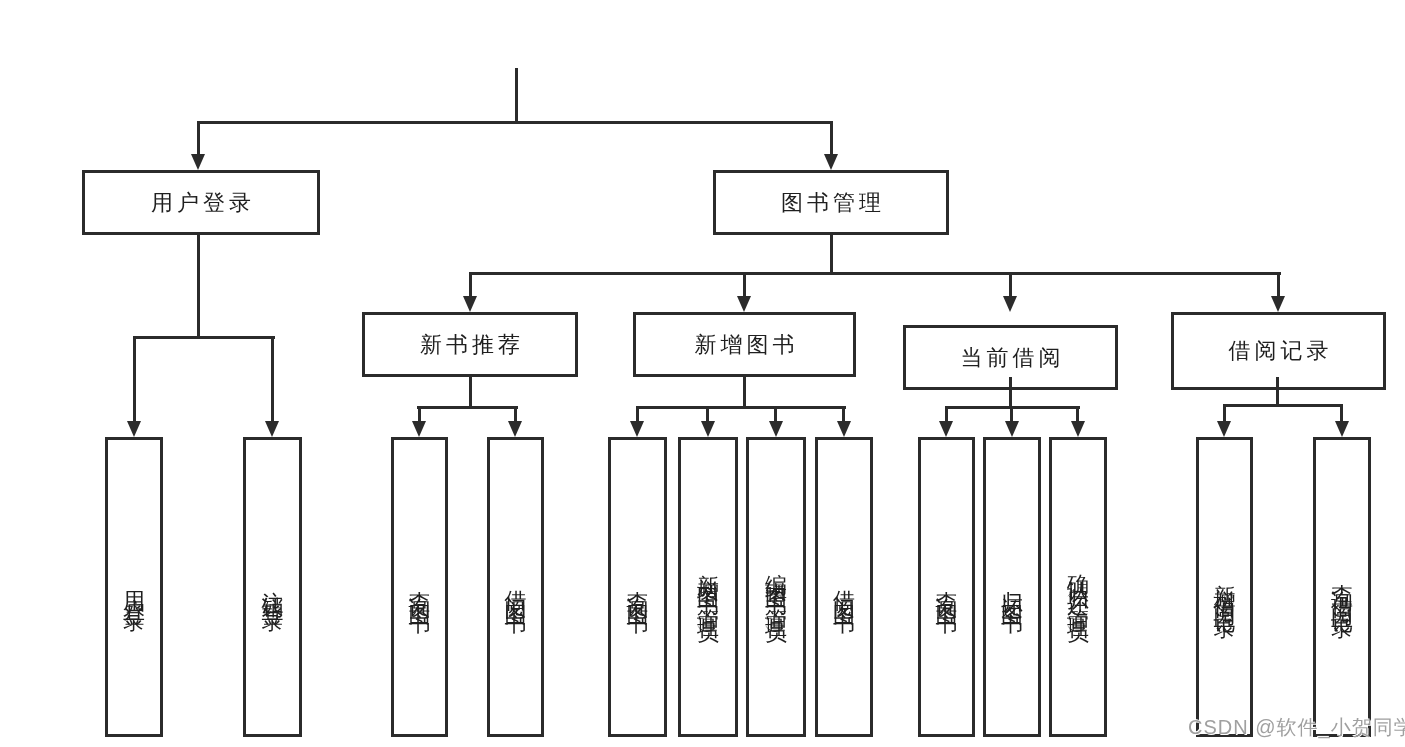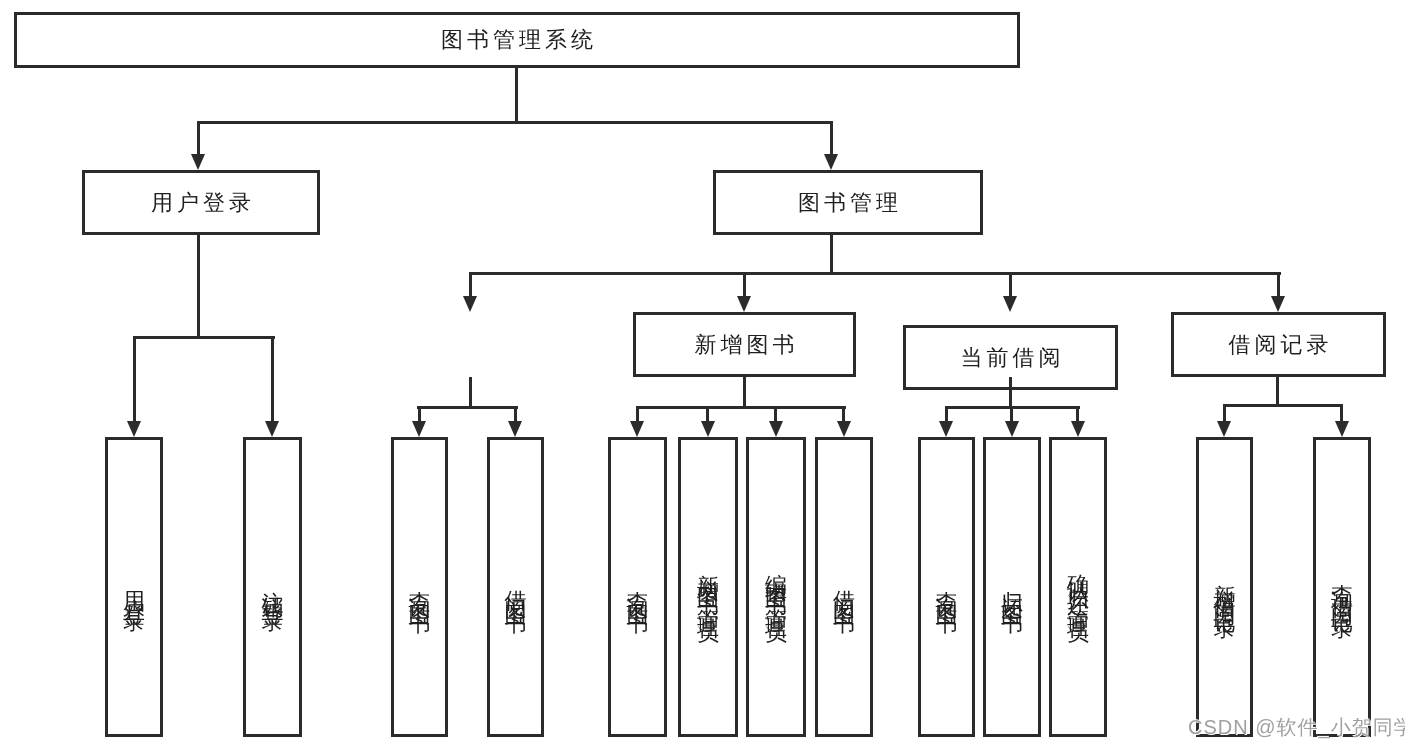--- a/index.html
+++ b/index.html
@@ -48,38 +48,38 @@
     text-shadow:1px 1px 0 #ffffff,-1px -1px 0 #ffffff;
     z-index:5;
     white-space:nowrap;
   }
 </style>
 </head>
 <body>
 
 <div class="canvas">
 
-  <div class="node" style="left:14px;top:12px;width:1006px;height:56px">
-    <span class="hlabel">图书管理系统</span>
-  </div>
 
   <div class="node" style="left:82px;top:170px;width:238px;height:65px">
     <span class="hlabel">用户登录</span>
   </div>
-  <div class="node" style="left:713px;top:170px;width:270px;height:65px">
+  <div class="node" style="left:713px;top:170px;width:236px;height:65px">
     <span class="hlabel">图书管理</span>
   </div>
 
+  <div class="node" style="left:362px;top:312px;width:216px;height:65px">
+    <span class="hlabel">新书推荐</span>
+  </div>
   <div class="node" style="left:633px;top:312px;width:223px;height:65px">
     <span class="hlabel">新增图书</span>
   </div>
   <div class="node" style="left:903px;top:325px;width:215px;height:65px">
     <span class="hlabel">当前借阅</span>
   </div>
-  <div class="node" style="left:1171px;top:312px;width:215px;height:65px">
+  <div class="node" style="left:1171px;top:312px;width:215px;height:78px">
     <span class="hlabel">借阅记录</span>
   </div>
 
   <div class="node leaf" style="left:105px;top:437px;width:58px;height:300px">
     <span class="vtext">用户登录</span>
   </div>
   <div class="node leaf" style="left:243px;top:437px;width:59px;height:300px">
     <span class="vtext">注销登录</span>
   </div>
 

